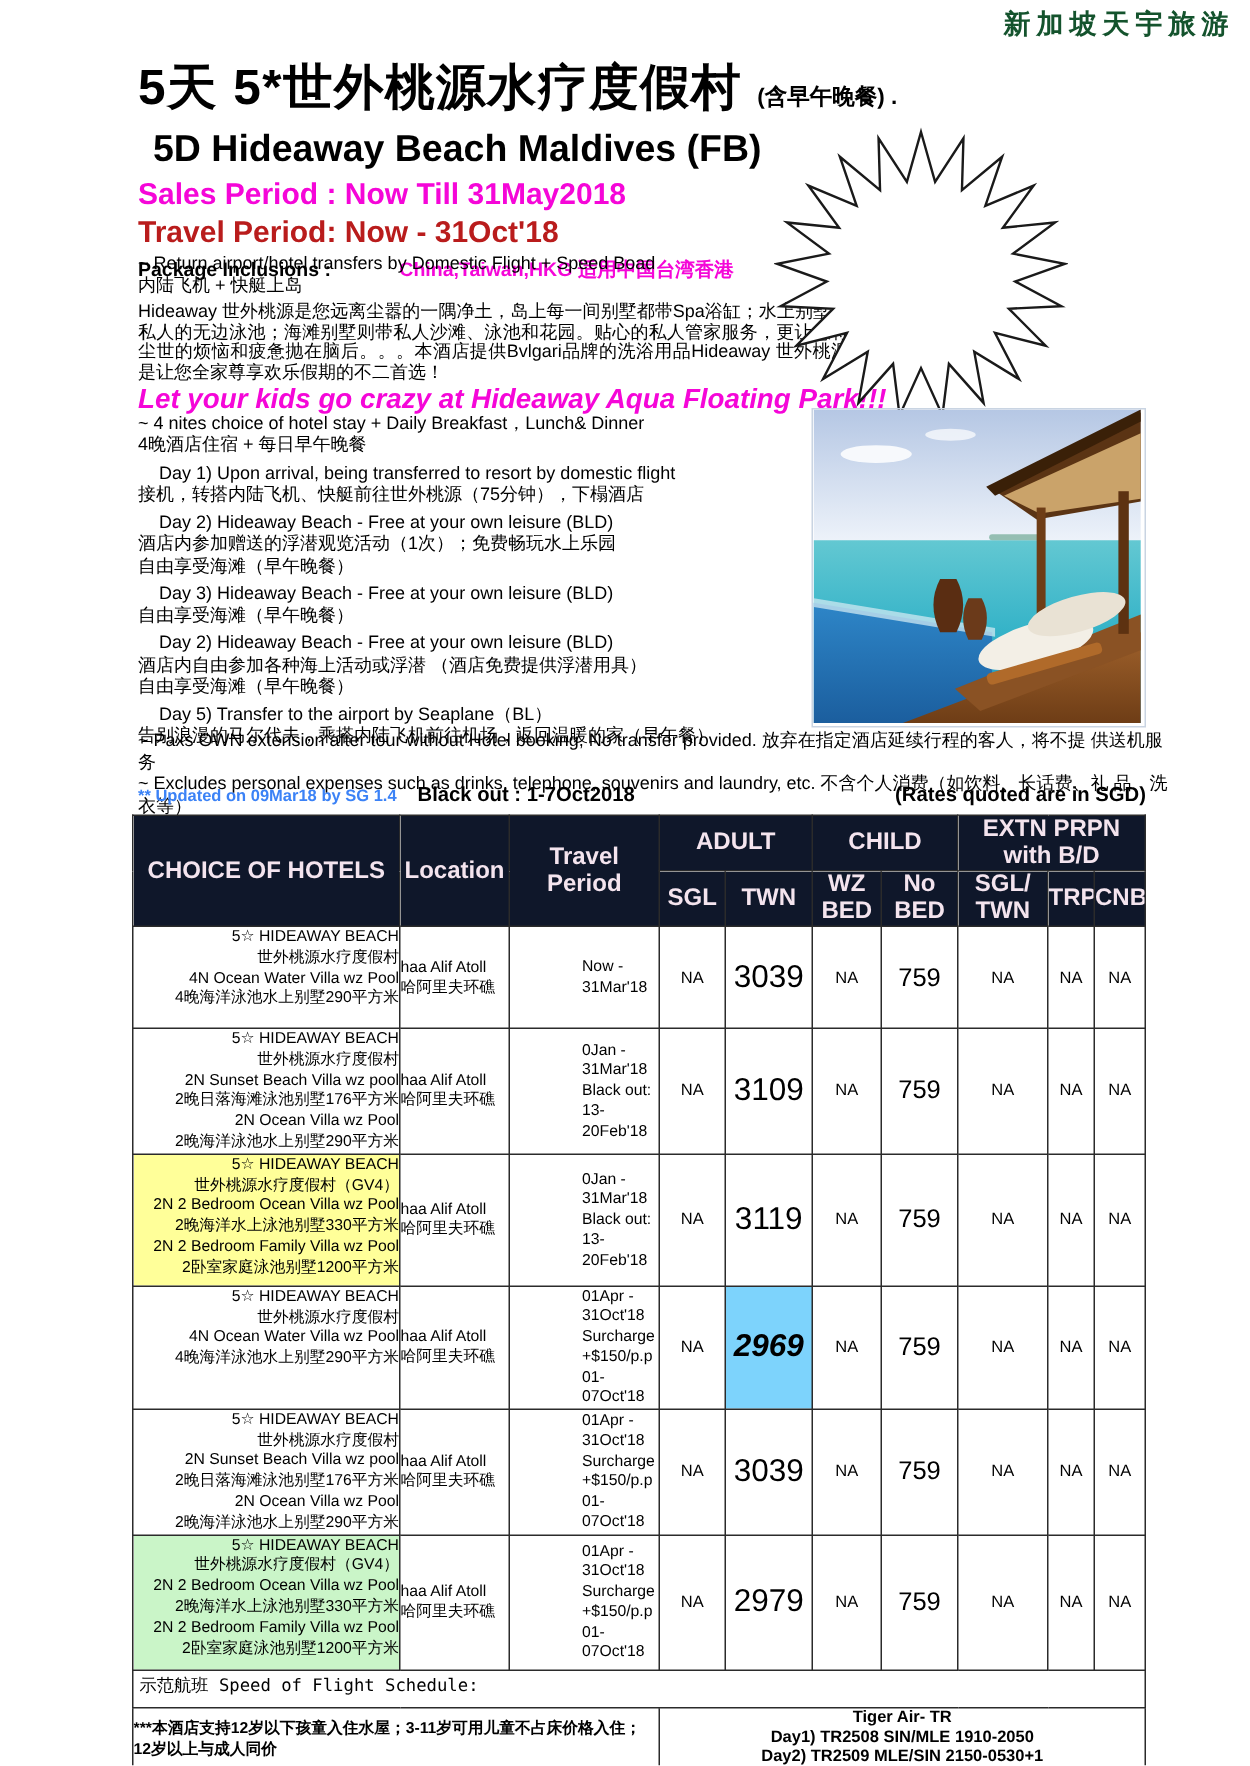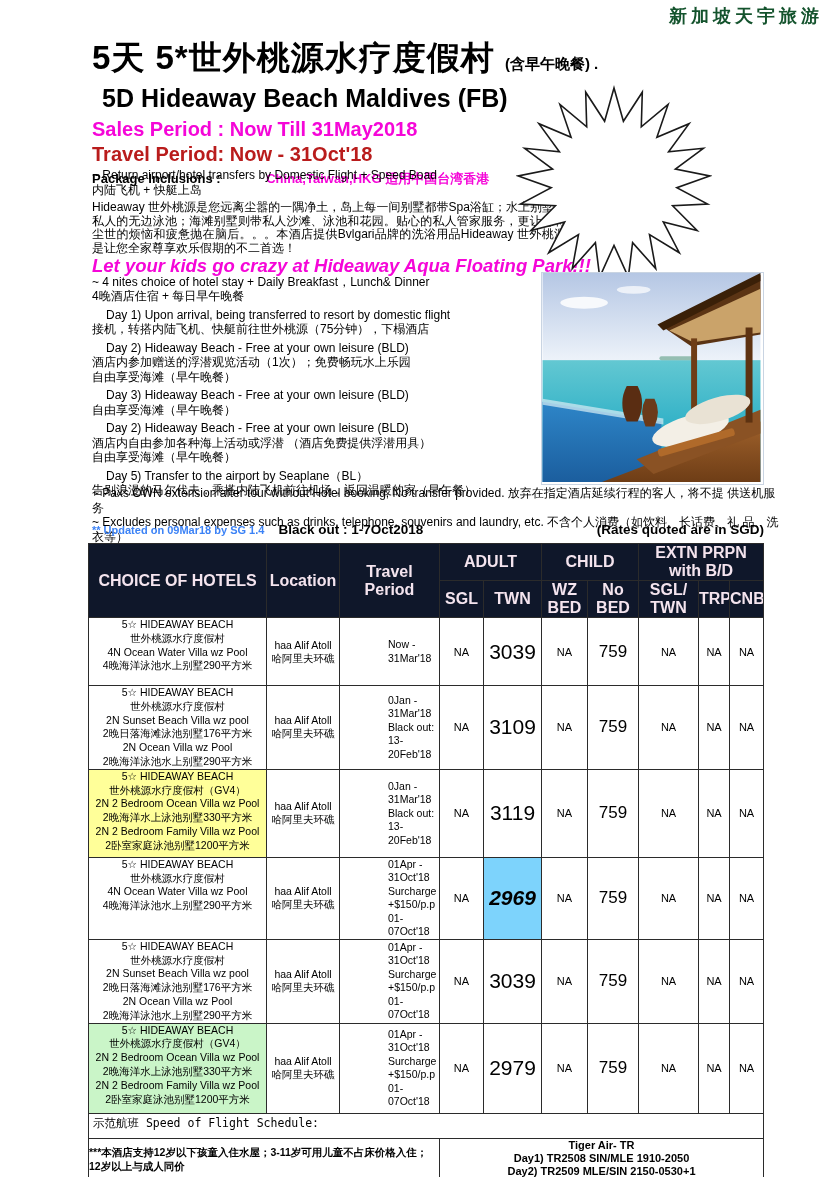--- a/index.html
+++ b/index.html
@@ -46,24 +46,24 @@
   
   .rates-bar{position:absolute;left:92px;top:522px;width:672px;display:flex;align-items:baseline;}
   .updated{color:#3b82f6;font-weight:bold;font-size:11px;}
   .blackout{font-weight:bold;font-size:13.5px;margin-left:14px;}
   .currency{font-weight:bold;font-size:13.5px;margin-left:auto;}
 
   
   .rate-table{position:absolute;left:88px;top:543px;border-collapse:collapse;table-layout:fixed;width:676px;}
   .rate-table th,.rate-table td{border:1px solid #2b2b2b;padding:0;overflow:hidden;}
   .rate-table thead th{background:#0f172a;color:#f4e4ee;font-size:16px;font-weight:bold;height:26px;}
-  .hotel-cell{vertical-align:top;text-align:center;padding:2px 3px;font-size:10.5px;line-height:13.8px;}
+  .hotel-cell{vertical-align:top;text-align:right;padding:2px 3px;font-size:10.5px;line-height:13.8px;}
   .hotel-cell span{display:block;}
   .loc-cell{vertical-align:middle;text-align:left;padding:0 2px;font-size:10.5px;line-height:13px;}
-  .loc-cell span{display:block;text-align:center;}
+  .loc-cell span{display:block;}
   .period-cell{vertical-align:middle;text-align:left;padding:2px 3px;font-size:10.5px;line-height:13.5px;}
   .period-cell span{display:block;padding-left:48px;}
   .price{vertical-align:middle;text-align:center;font-size:11px;}
   tr.data td:nth-child(5){font-size:21px;letter-spacing:0;}
   tr.data td:nth-child(7){font-size:17px;}
   .hl-yellow{background:#ffff99;}
   .hl-green{background:#caf5c8;}
   .hl-orange{background:#7dd3fc;font-weight:bold;font-style:italic;}
   .r1{height:68px;} .r2{height:72px;} .r3{height:88px;}
   .r4{height:70px;} .r5{height:72px;} .r6{height:90px;}

